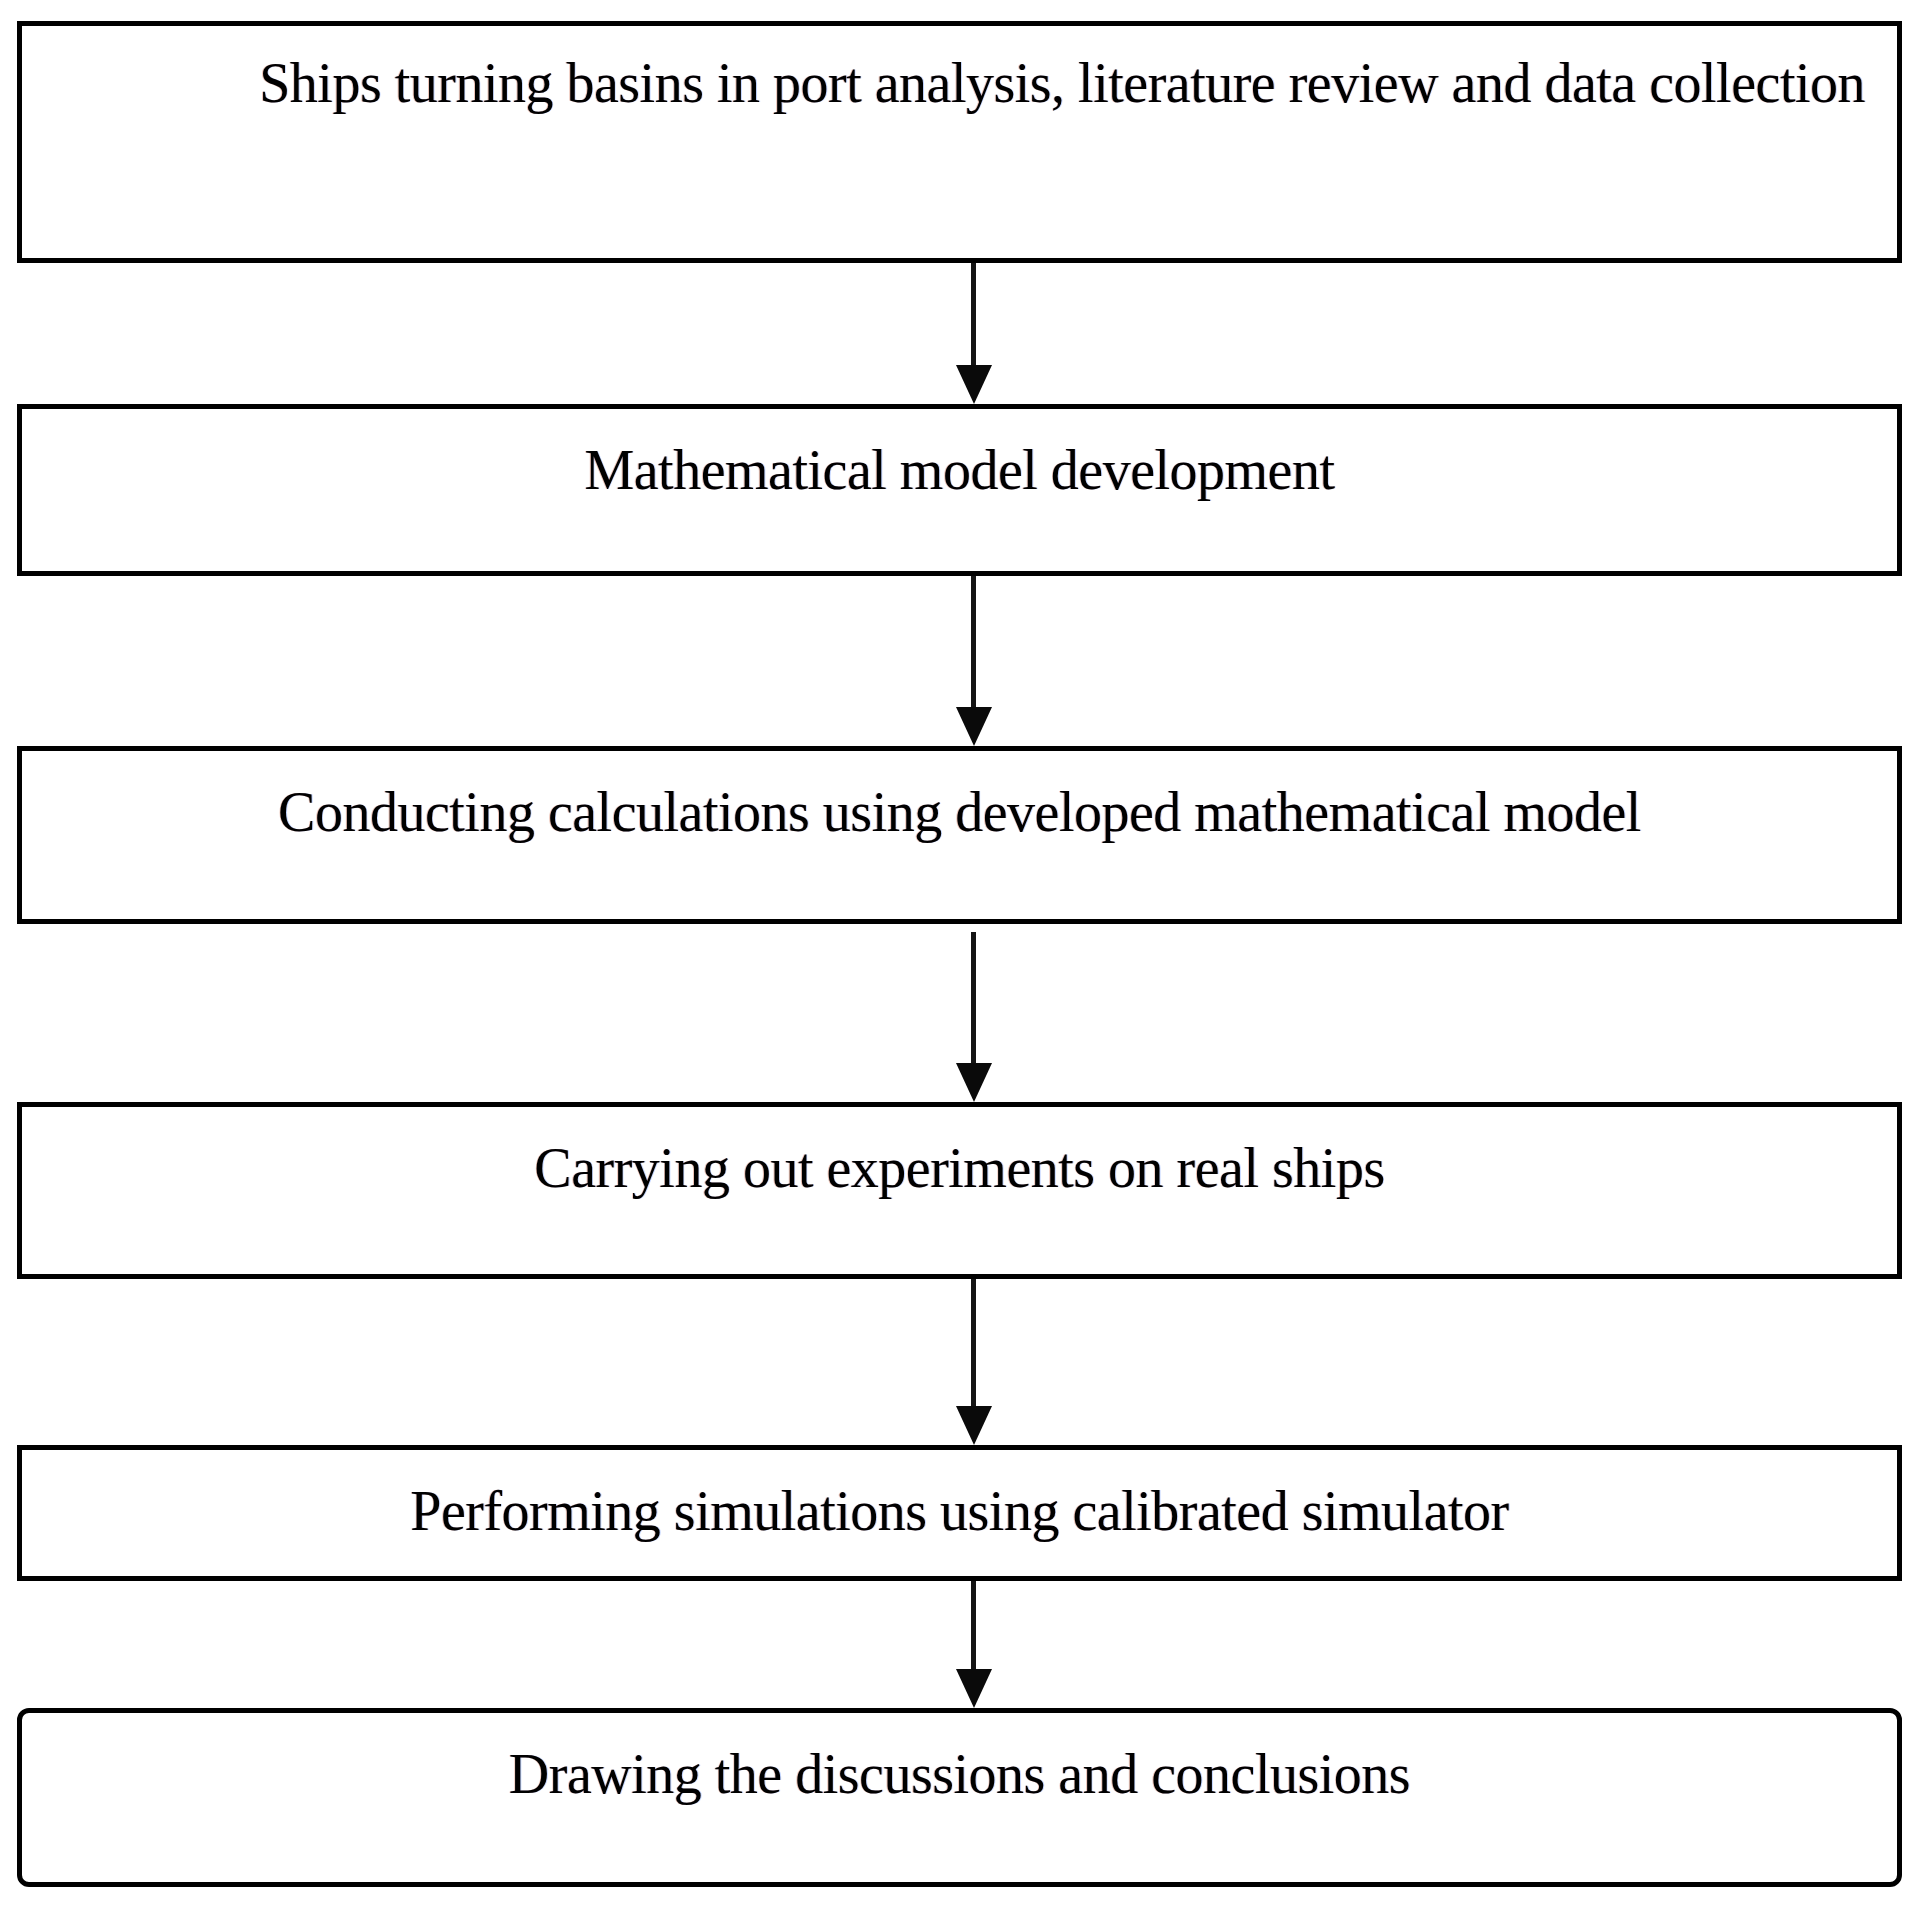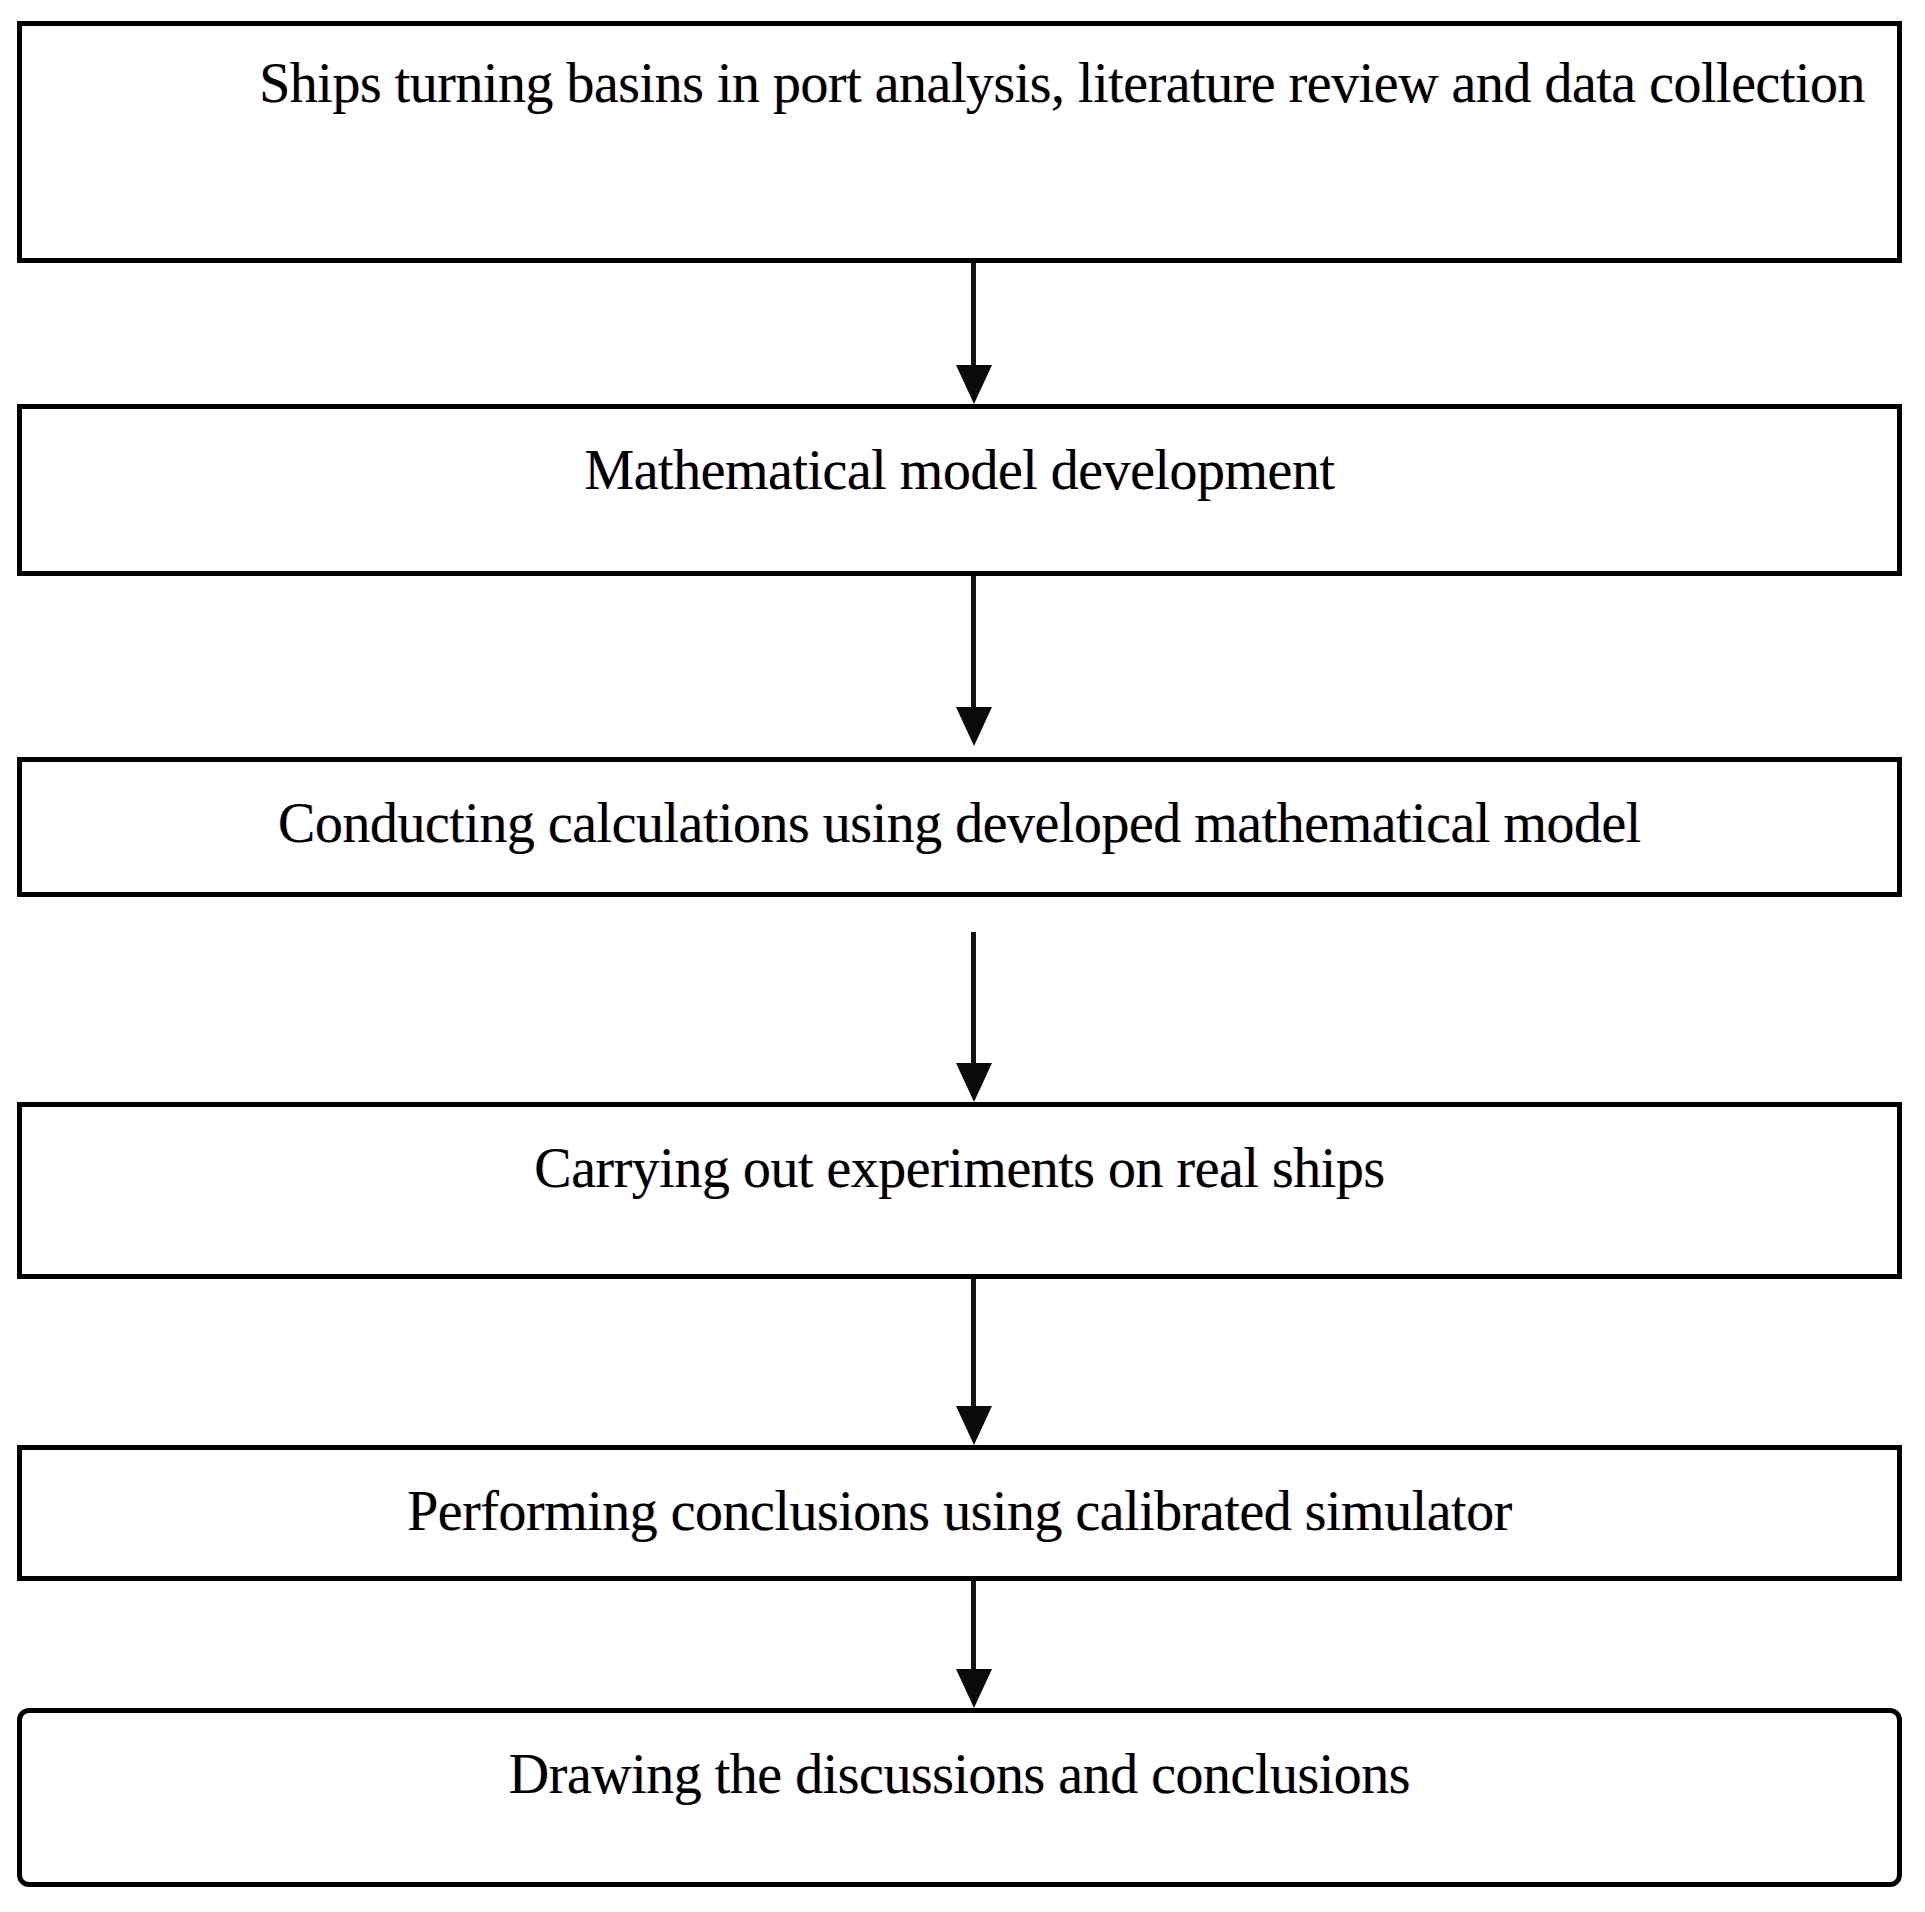--- a/index.html
+++ b/index.html
@@ -29,21 +29,21 @@
     padding: 26px 32px 0 32px;
     font-size: 56px;
     line-height: 1.28;
     color: #000000;
     
     text-shadow: -0.9px 0 rgba(190, 60, 20, 0.30), 0.9px 0 rgba(60, 120, 255, 0.30);
     letter-spacing: -0.5px;
   }
   #box1 { top: 20.5px;   height: 242px; text-align: right; }
   #box2 { top: 404px;  height: 172px; }
-  #box3 { top: 746px;  height: 140px; margin-top: 11px; }
+  #box3 { top: 746px;  height: 178px; }
   #box4 { top: 1102px; height: 177px; }
   #box5 { top: 1445px; height: 136px; }
   #box6 { top: 1708px; height: 179px; border-radius: 12px; }
   #box1 .label { padding-top: 22.4px; }
 
   .arrow {
     position: absolute;
     left: 953px;
     width: 41px;
     display: flex;
@@ -103,21 +103,21 @@
   <div id="box4" class="flow-box">
     <span class="label">Carrying out experiments on real ships</span>
   </div>
 
   <div id="arrow4" class="arrow">
     <div class="shaft"></div>
     <div class="head"></div>
   </div>
 
   <div id="box5" class="flow-box">
-    <span class="label">Performing conclusions using calibrated simulator</span>
+    <span class="label">Performing simulations using calibrated simulator</span>
   </div>
 
   <div id="arrow5" class="arrow">
     <div class="shaft"></div>
     <div class="head"></div>
   </div>
 
   <div id="box6" class="flow-box">
     <span class="label">Drawing the discussions and conclusions</span>
   </div>

